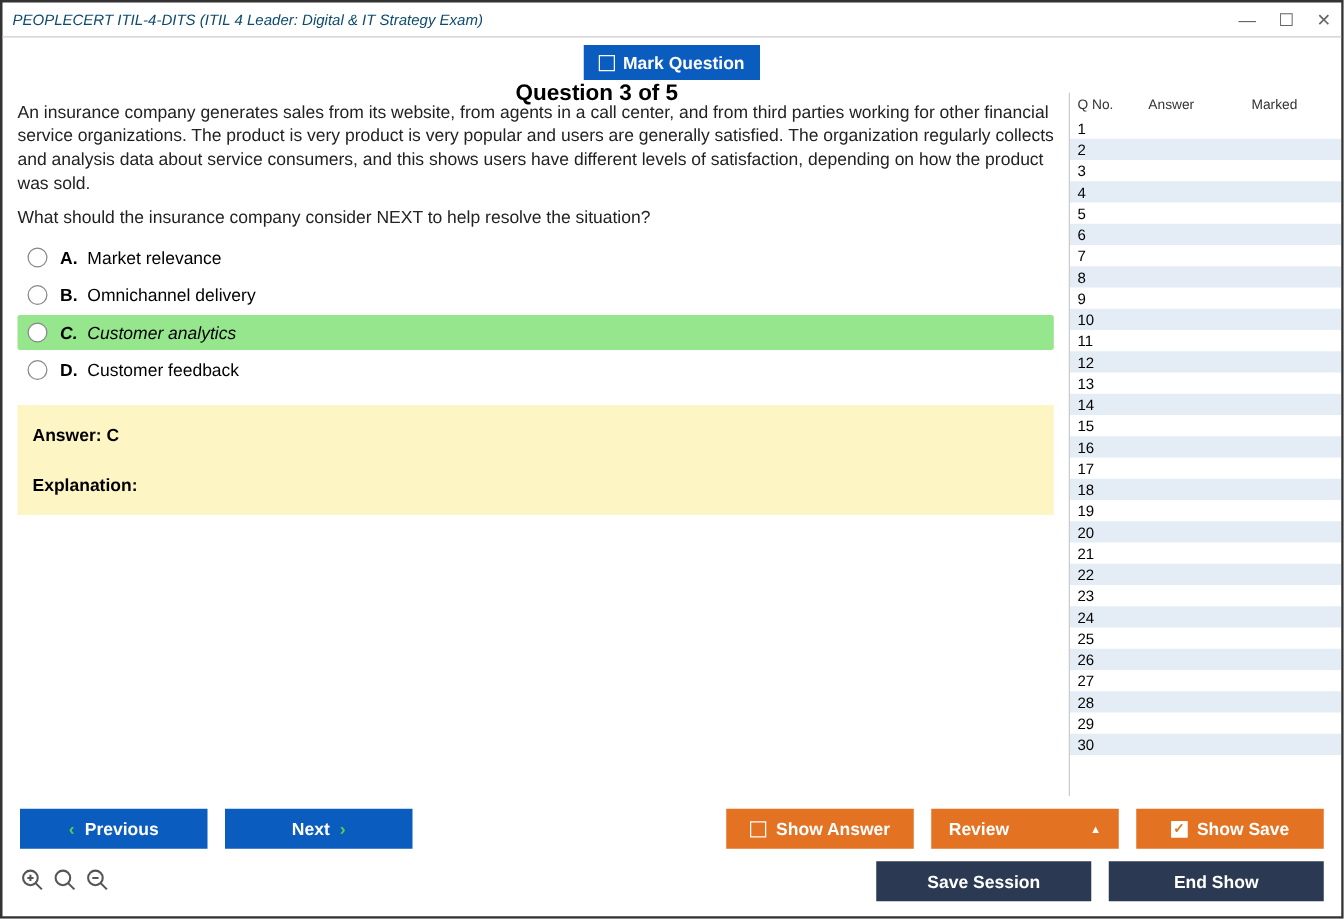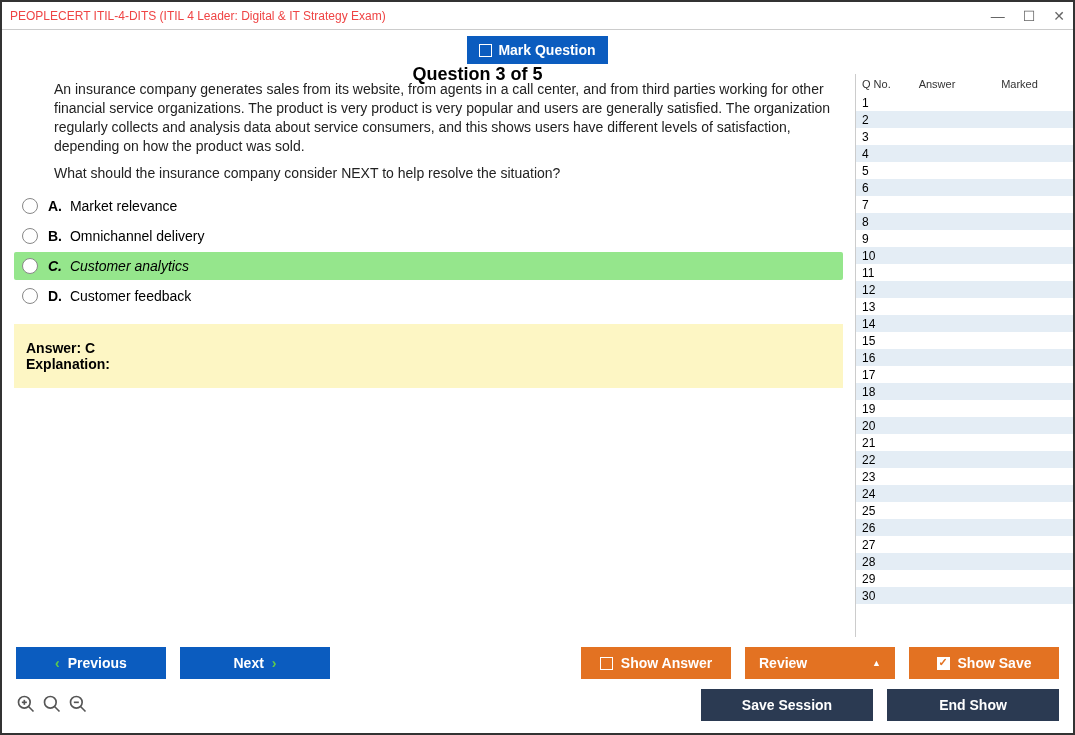--- a/index.html
+++ b/index.html
@@ -1,36 +1,36 @@
 <!DOCTYPE html>
 <html><head>
 <meta charset="utf-8">
 <style>
 * { box-sizing: border-box; margin: 0; padding: 0; }
 body { font-family: Arial, sans-serif; font-size: 13px; background: #fff; }
 .window { width: 1075px; height: 735px; border: 2px solid #333; display: flex; flex-direction: column; }
 .titlebar { height: 28px; display: flex; align-items: center; justify-content: space-between; padding: 0 8px; border-bottom: 1px solid #ccc; }
-.titlebar-text { font-size: 12px; color: #ef4444; }
+.titlebar-text { font-size: 12px; color: #0c4a6e; font-style: italic; }
 .win-controls { display: flex; gap: 18px; color: #666; }
 .win-btn { cursor: pointer; font-size: 14px; }
 .header-row { display: flex; align-items: center; height: 44px; padding: 6px 8px; flex-direction: column; }
 .mark-btn { background: #0b5cbf; color: #fff; border: none; padding: 6px 12px; font-size: 14px; font-weight: bold; cursor: pointer; display: flex; align-items: center; gap: 6px; }
 .mark-btn .chk { width: 13px; height: 13px; border: 1.5px solid #fff; display: inline-block; }
 .q-title { flex: 1; text-align: center; font-size: 18px; font-weight: bold; color: #000; padding-right: 120px; }
 .body-row { flex: 1; display: flex; overflow: hidden; }
 .main { flex: 1; padding: 6px 12px 2px 12px; overflow: auto; }
 .q-text { font-size: 14px; color: #222; line-height: 1.35; margin-bottom: 10px; }
-.q-text p { margin-bottom: 8px; margin-left: 40px; }
+.q-text p { margin-bottom: 8px; }
 .options { margin: 10px 0; }
 .opt { display: flex; align-items: center; padding: 6px 8px; margin: 2px 0; font-size: 14px; cursor: pointer; border-radius: 2px; }
 .opt.correct { background: #95e68c; font-style: italic; }
 .radio { width: 16px; height: 16px; border: 1.5px solid #888; border-radius: 50%; margin-right: 10px; flex-shrink: 0; background:#fff; }
 .opt b { margin-right: 4px; }
 .ans-box { background: #fdf6c4; padding: 16px 12px; margin-top: 14px; font-size: 14px; }
-.ans-box .ans-line { font-weight: bold; margin-bottom: 0; }
+.ans-box .ans-line { font-weight: bold; margin-bottom: 24px; }
 .ans-box .exp-label { font-weight: bold; }
 .side { width: 218px; border-left: 1px solid #ccc; display: flex; flex-direction: column; font-size: 12px; }
 .side-head { display: flex; padding: 4px 6px; font-size: 11px; color: #333; }
 .side-head .col-q { width: 40px; }
 .side-head .col-a { width: 70px; text-align: center; }
 .side-head .col-m { flex: 1; text-align: center; }
 .side-body { flex: 1; overflow-y: scroll; }
 .side-row { display: flex; padding: 1px 6px; font-size: 12px; align-items: center; height: 17px; }
 .side-row:nth-child(even) { background: #e4edf5; }
 .side-row .col-q { width: 40px; }

